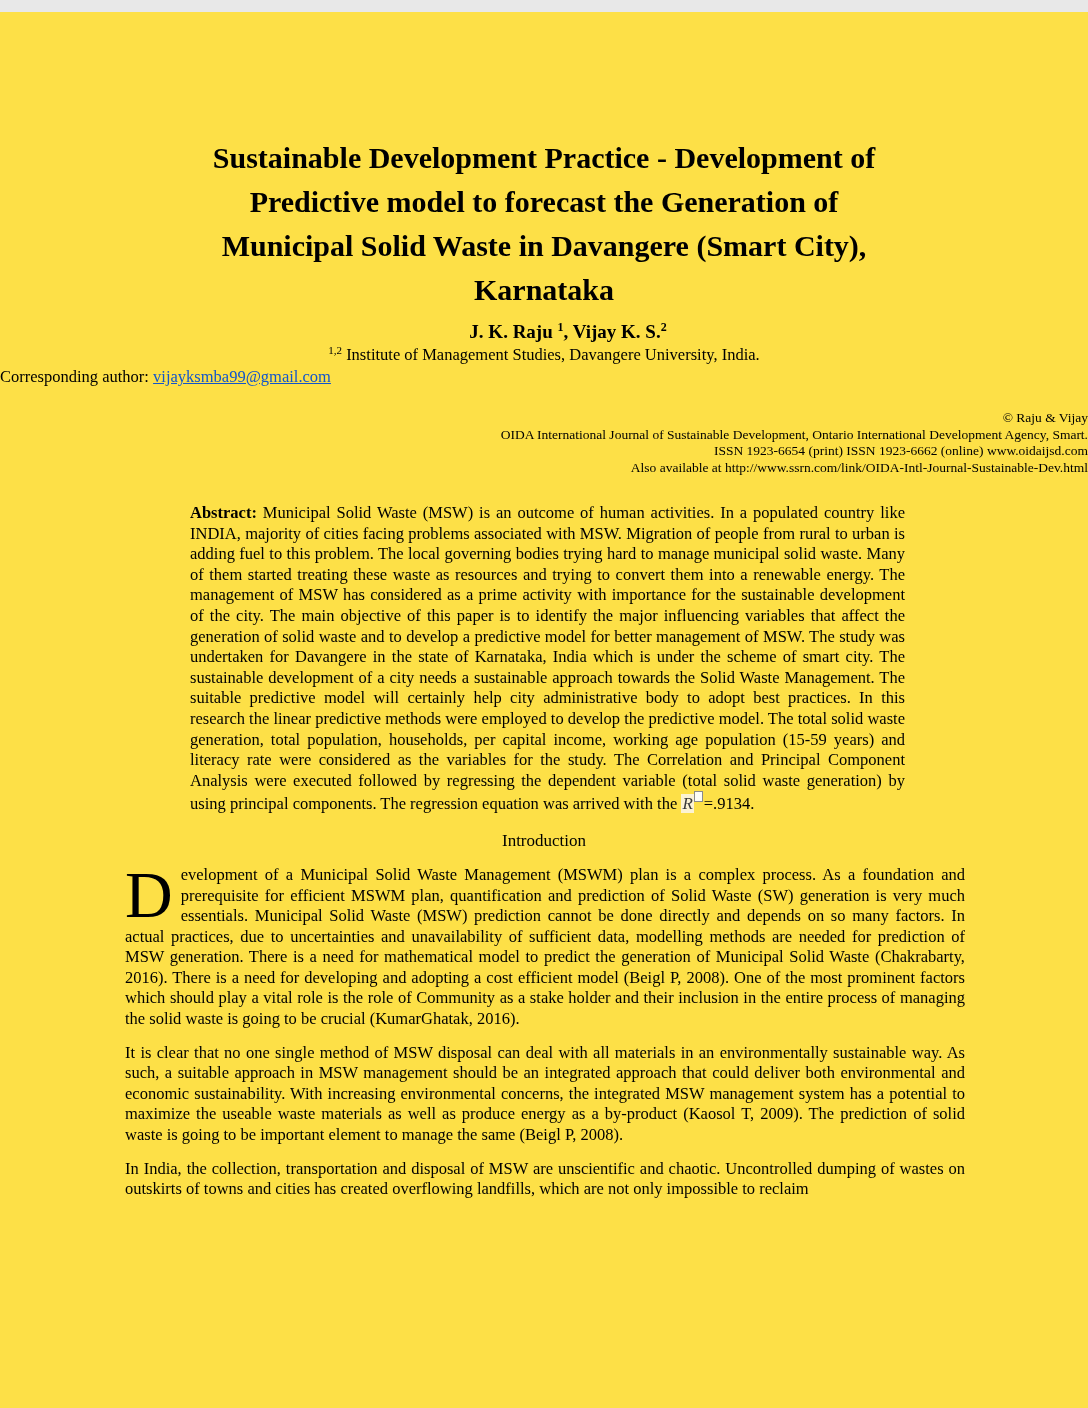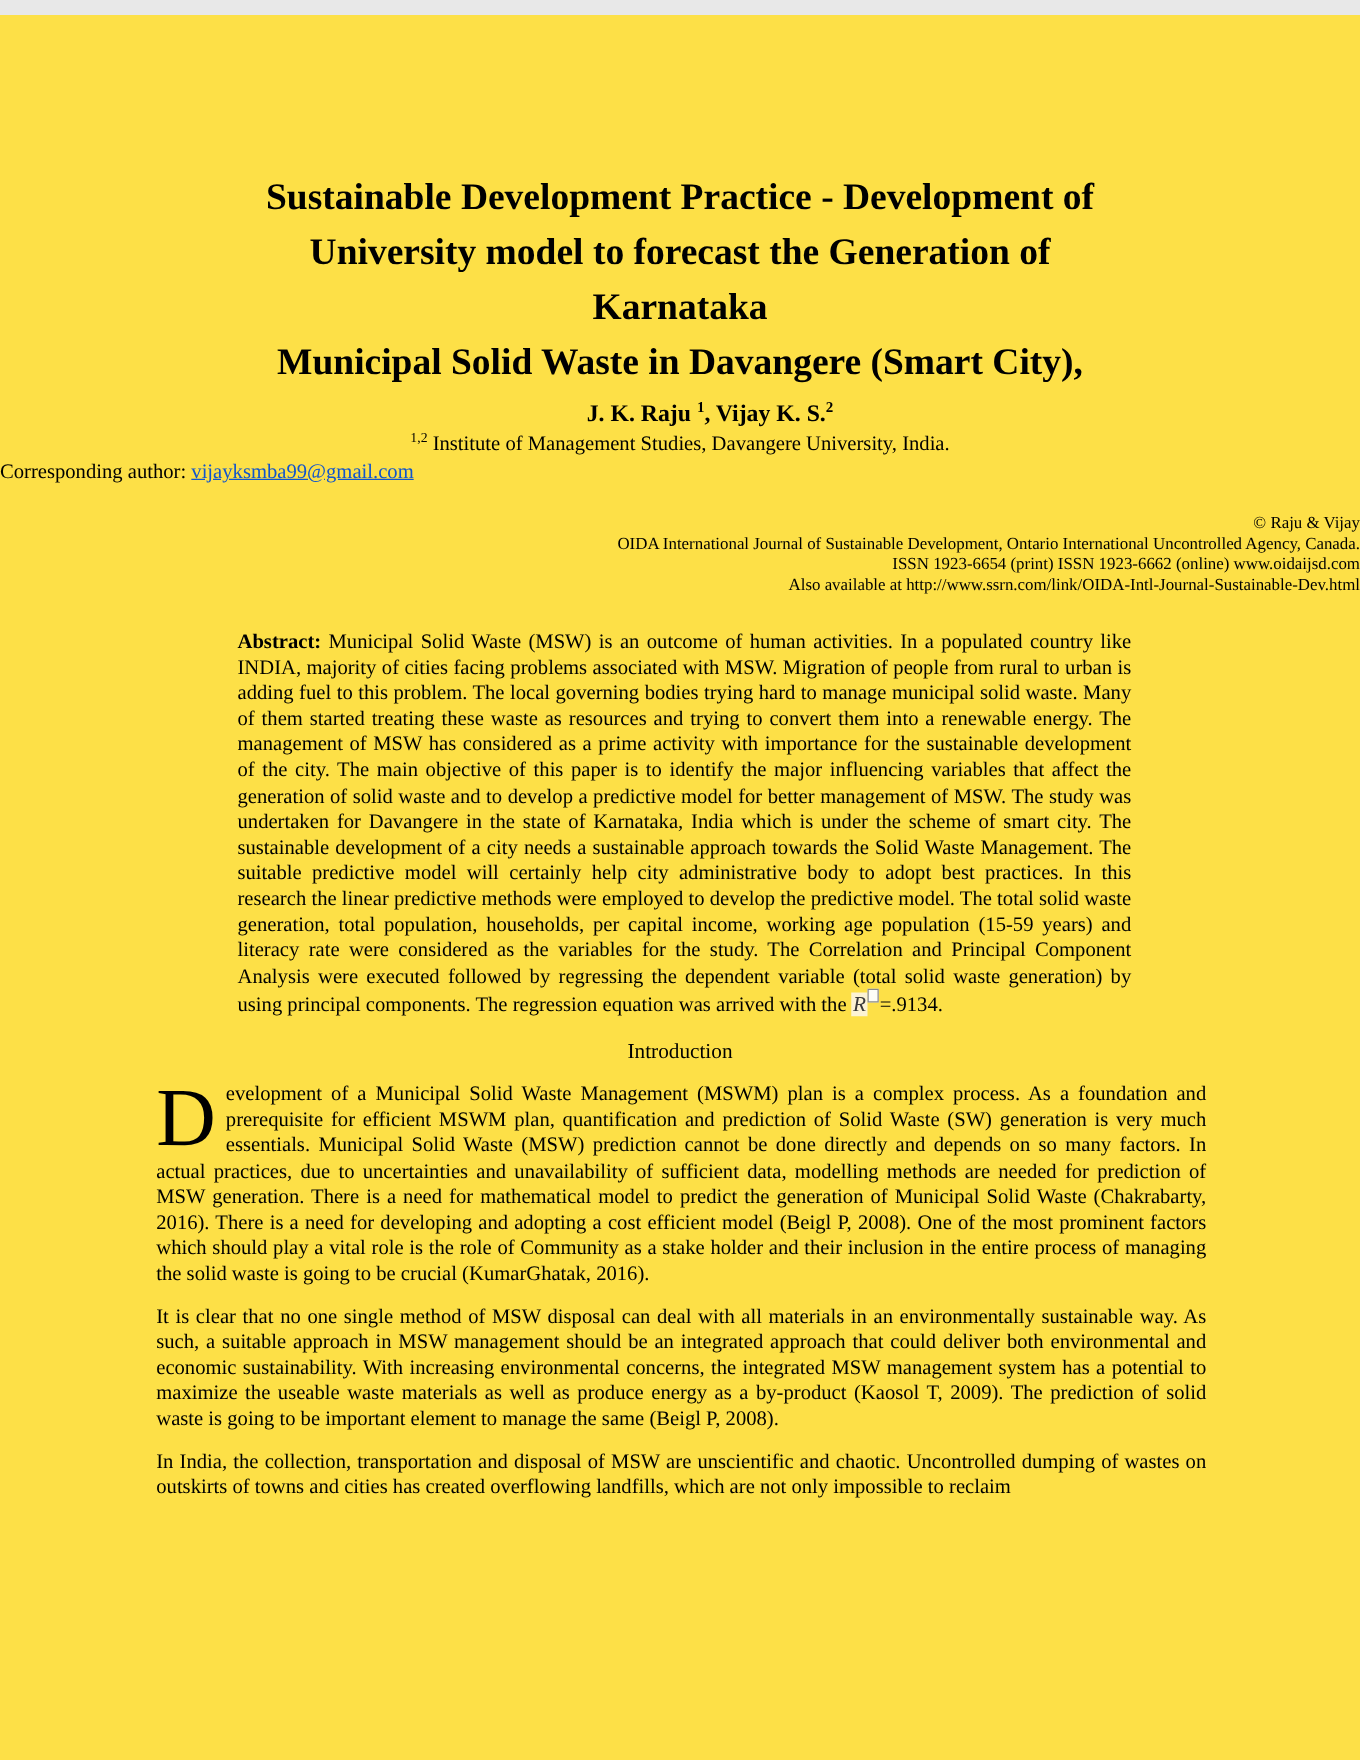--- a/index.html
+++ b/index.html
@@ -47,34 +47,34 @@
     padding:3px 8px 0 0;
   }
 </style>
 </head>
 <body>
 
 <div class="page">
 
   <div class="title">
     <div>Sustainable Development Practice - Development of</div>
-    <div>University model to forecast the Generation of</div>
+    <div>Predictive model to forecast the Generation of</div>
+    <div>Municipal Solid Waste in Davangere (Smart City),</div>
     <div>Karnataka</div>
-    <div>Municipal Solid Waste in Davangere (Smart City),</div>
   </div>
 
   <div class="authors"><span>J. K. Raju </span><sup class="auth-sup">1</sup><span>, Vijay K. S.</span><sup class="auth-sup">2</sup></div>
 
   <div class="affiliation"><sup class="aff-sup">1,2</sup><span> Institute of Management Studies, Davangere University, India.</span></div>
 
   <div class="corresponding"><span>Corresponding author: </span><a class="email" href="#">vijayksmba99@gmail.com</a></div>
 
   <div class="pubblock">
     <div>© Raju &amp; Vijay</div>
-    <div>OIDA International Journal of Sustainable Development, Ontario International Uncontrolled Agency, Canada.</div>
+    <div>OIDA International Journal of Sustainable Development, Ontario International Development Agency, Smart.</div>
     <div>ISSN 1923-6654 (print) ISSN 1923-6662 (online) www.oidaijsd.com</div>
     <div>Also available at http://www.ssrn.com/link/OIDA-Intl-Journal-Sustainable-Dev.html</div>
   </div>
 
   <div class="abstract"><b>Abstract:</b><span> Municipal Solid Waste (MSW) is an outcome of human activities. In a populated country like INDIA, majority of cities facing problems associated with MSW. Migration of people from rural to urban is adding fuel to this problem. The local governing bodies trying hard to manage municipal solid waste. Many of them started treating these waste as resources and trying to convert them into a renewable energy. The management of MSW has considered as a prime activity with importance for the sustainable development of the city. The main objective of this paper is to identify the major influencing variables that affect the generation of solid waste and to develop a predictive model for better management of MSW. The study was undertaken for Davangere in the state of Karnataka, India which is under the scheme of smart city. The sustainable development of a city needs a sustainable approach towards the Solid Waste Management. The suitable predictive model will certainly help city administrative body to adopt best practices. In this research the linear predictive methods were employed to develop the predictive model. The total solid waste generation, total population, households, per capital income, working age population (15-59 years) and literacy rate were considered as the variables for the study. The Correlation and Principal Component Analysis were executed followed by regressing the dependent variable (total solid waste generation) by using principal components. The regression equation was arrived with the </span><span class="eq-r">R</span><span class="eq-box"></span><span>=.9134.</span></div>
 
 
   <div class="section-heading">Introduction</div>
 
   <div class="body-text"><span class="dropcap">D</span><span>evelopment of a Municipal Solid Waste Management (MSWM) plan is a complex process. As a foundation and prerequisite for efficient MSWM plan, quantification and prediction of Solid Waste (SW) generation is very much essentials. Municipal Solid Waste (MSW) prediction cannot be done directly and depends on so many factors. In actual practices, due to uncertainties and unavailability of sufficient data, modelling methods are needed for prediction of MSW generation. There is a need for mathematical model to predict the generation of Municipal Solid Waste (Chakrabarty, 2016). There is a need for developing and adopting a cost efficient model (Beigl P, 2008). One of the most prominent factors which should play a vital role is the role of Community as a stake holder and their inclusion in the entire process of managing the solid waste is going to be crucial (KumarGhatak, 2016).</span></div>

